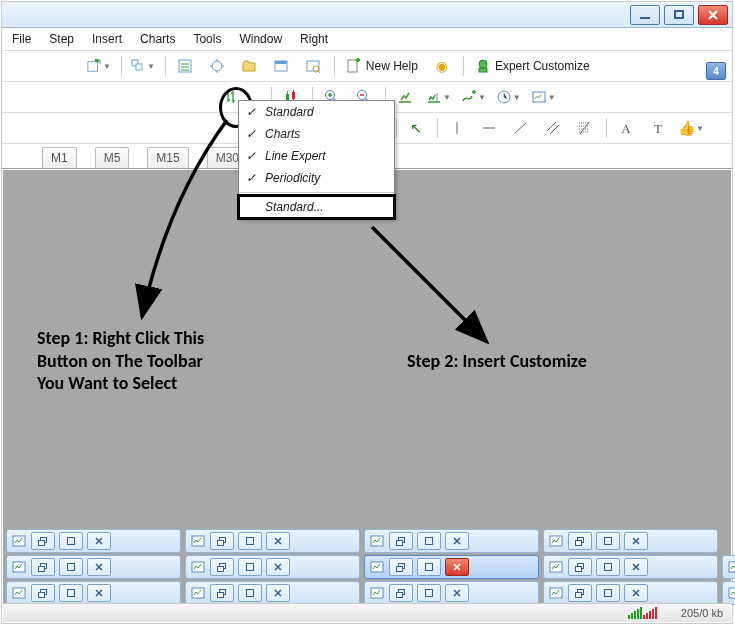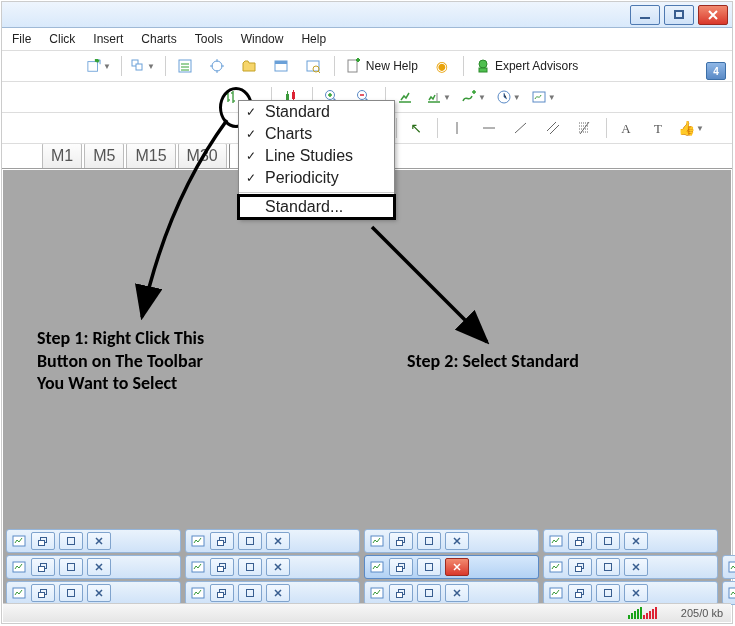--- a/index.html
+++ b/index.html
@@ -56,39 +56,39 @@
   .ico{width:16px;height:16px;display:inline-flex;align-items:center;justify-content:center;font-size:14px;line-height:1;}
   .plus-ico svg{width:14px;height:14px;}
   .drop{font-size:8px;color:#777;margin-left:1px;}
   .tb2{padding-left:215px;}
   .tb3{padding-left:215px;}
   
   .tf-bar{height:24px;display:flex;align-items:flex-end;padding-left:40px;gap:0;background:#fff;border-bottom:1px solid #9e9e9e;}
   .tf{
     padding:3px 8px;border:1px solid #bcbcbc;border-bottom:none;
     background:linear-gradient(#fdfdfd,#eee);
-    font-size:16px;color:#555;margin-right:2px;cursor:pointer;
+    font-size:12px;color:#555;margin-right:18px;cursor:pointer;
     border-top-left-radius:2px;border-top-right-radius:2px;
   }
   .tf.sel{background:#fff;color:#000;border-color:#888;}
   
   .workspace{
     position:absolute;left:1px;right:1px;top:168px;bottom:95px;
     background:#a7a7a7;
   }
   
   .ctx-menu{
     position:absolute;left:236px;top:98px;width:155px;
     background:#fff;border:1px solid #888;
     box-shadow:2px 2px 4px rgba(0,0,0,0.25);
     z-index:200;
   }
   .ctx-item{
     display:flex;align-items:center;height:22px;padding:0 10px 0 26px;
-    position:relative;cursor:pointer;font-size:16px;
+    position:relative;cursor:pointer;font-size:12px;font-style:italic;
   }
   .ctx-item.check::before{
     content:"✓";position:absolute;left:7px;font-size:12px;color:#222;
   }
   .ctx-sep{height:1px;background:#ccc;margin:3px 0;}
   .ctx-item.boxed{outline:3px solid #000;outline-offset:-1px;}
   
   .ann{position:absolute;font-family:Calibri,Arial,sans-serif;font-size:18px;font-weight:700;color:#000;line-height:1.25;}
   .underline{text-decoration:underline;}
   svg.annot{position:absolute;left:0;top:0;z-index:150;pointer-events:none;}
@@ -151,26 +151,26 @@
       </div>
     <div class="win-btn close">
       <svg class="x" viewBox="0 0 12 12">
           <path d="M2 2 L10 10 M10 2 L2 10"></path>
         </svg>
     </div>
   </div>
 
   <div class="menubar">
     <span>File</span>
-    <span>Click</span>
+    <span>Step</span>
     <span>Insert</span>
     <span>Charts</span>
     <span>Tools</span>
     <span>Window</span>
-    <span>Help</span>
+    <span>Right</span>
   </div>
 
   <div class="toolbar tb1">
     <div class="tb-btn">
       <span class="ico plus-ico">
         <svg viewBox="0 0 16 16">
             <rect x="1" y="3" width="11" height="11" fill="#fff" stroke="#6aa0d8"></rect>
             <path d="M10 1h5v5" fill="#cfe4ff" stroke="#6aa0d8"></path>
             <path d="M10 3v-2h2" fill="none" stroke="#36a336" stroke-width="2"></path>
             <path d="M10 2h4M12 0v4" stroke="#36a336" stroke-width="2"></path>
@@ -243,21 +243,21 @@
       <span class="ico" style="color:#e8a20b">◉</span>
     </div>
     <div class="sep"></div>
     <div class="tb-btn tb-text">
       <span class="ico">
         <svg viewBox="0 0 16 16">
             <circle cx="8" cy="6" r="4" fill="#4fbf4f" stroke="#2a8a2a"></circle>
             <rect x="4" y="10" width="8" height="4" fill="#4fbf4f" stroke="#2a8a2a"></rect>
           </svg>
       </span>
-      <span style="color:#222">Expert Advisors</span>
+      <span style="color:#222">Expert Customize</span>
     </div>
   </div>
   <div class="badge-4">4</div>
 
   <div class="toolbar tb2">
     <div class="tb-btn" style="opacity:.9">
         <span class="ico">
           <svg viewBox="0 0 16 16">
             <path d="M4 3v10M4 5h-2M4 11h2M9 2v12M9 4h-2M9 12h2" stroke="#3b9a3b" stroke-width="1.5"></path>
           </svg>
@@ -403,32 +403,32 @@
     <div class="tf sel">H1</div>
     <div class="tf">H4</div>
     <div class="tf">D</div>
   </div>
 
   <div class="circle-highlight"></div>
 
   <div class="ctx-menu">
     <div class="ctx-item check">Standard</div>
     <div class="ctx-item check">Charts</div>
-    <div class="ctx-item check">Line Studies</div>
+    <div class="ctx-item check">Line Expert</div>
     <div class="ctx-item check">Periodicity</div>
     <div class="ctx-sep"></div>
     <div class="ctx-item boxed">Standard...</div>
   </div>
 
   <div class="workspace"></div>
 
   <div class="ann" style="left:35px;top:325px;white-space:pre-line">Step 1: Right Click This
 Button on The Toolbar
 You Want to Select</div>
-  <div class="ann" style="left:405px;top:348px">Step 2: Select Standard</div>
+  <div class="ann" style="left:405px;top:348px">Step 2: Insert Customize</div>
 
   <svg class="annot" width="735" height="626">
     <defs>
       <marker id="arrowhead" markerWidth="10" markerHeight="8" refX="9" refY="4" orient="auto">
         <path d="M0 0 L10 4 L0 8 z" fill="#000"></path>
       </marker>
     </defs>
 
     <path d="M225 118 Q 165 200 140 315" stroke="#000" stroke-width="3.5" fill="none" marker-end="url(#arrowhead)"></path>
 

